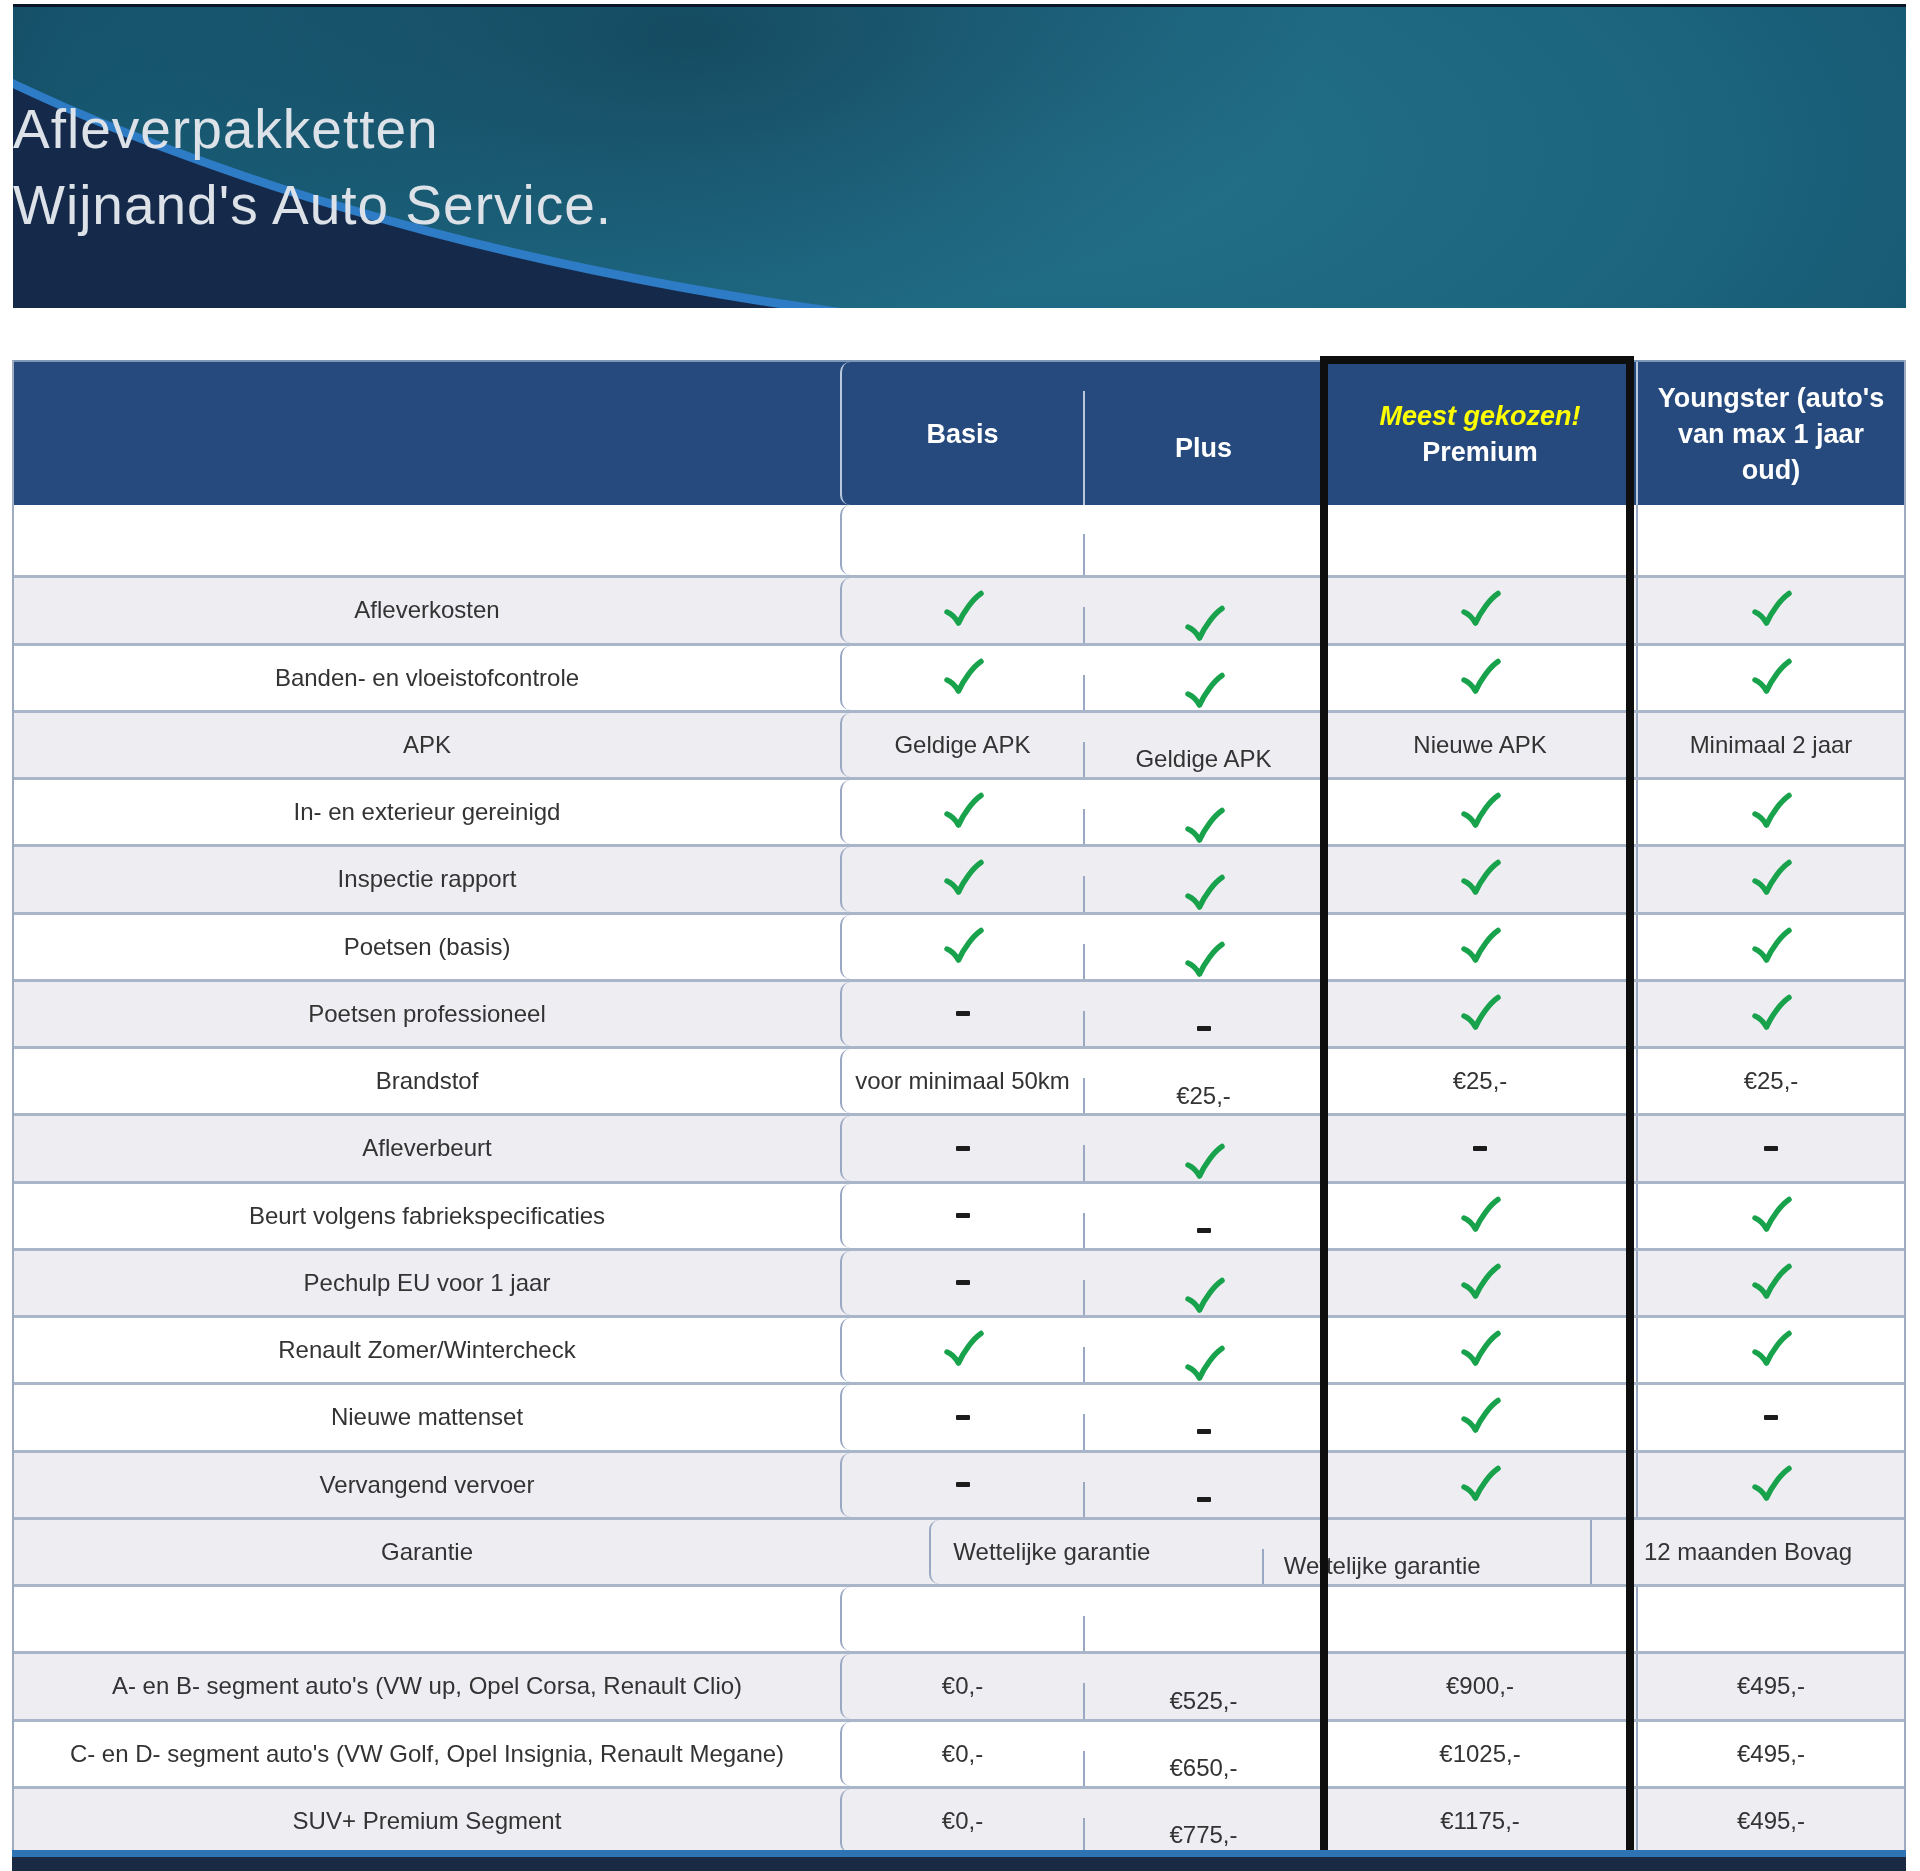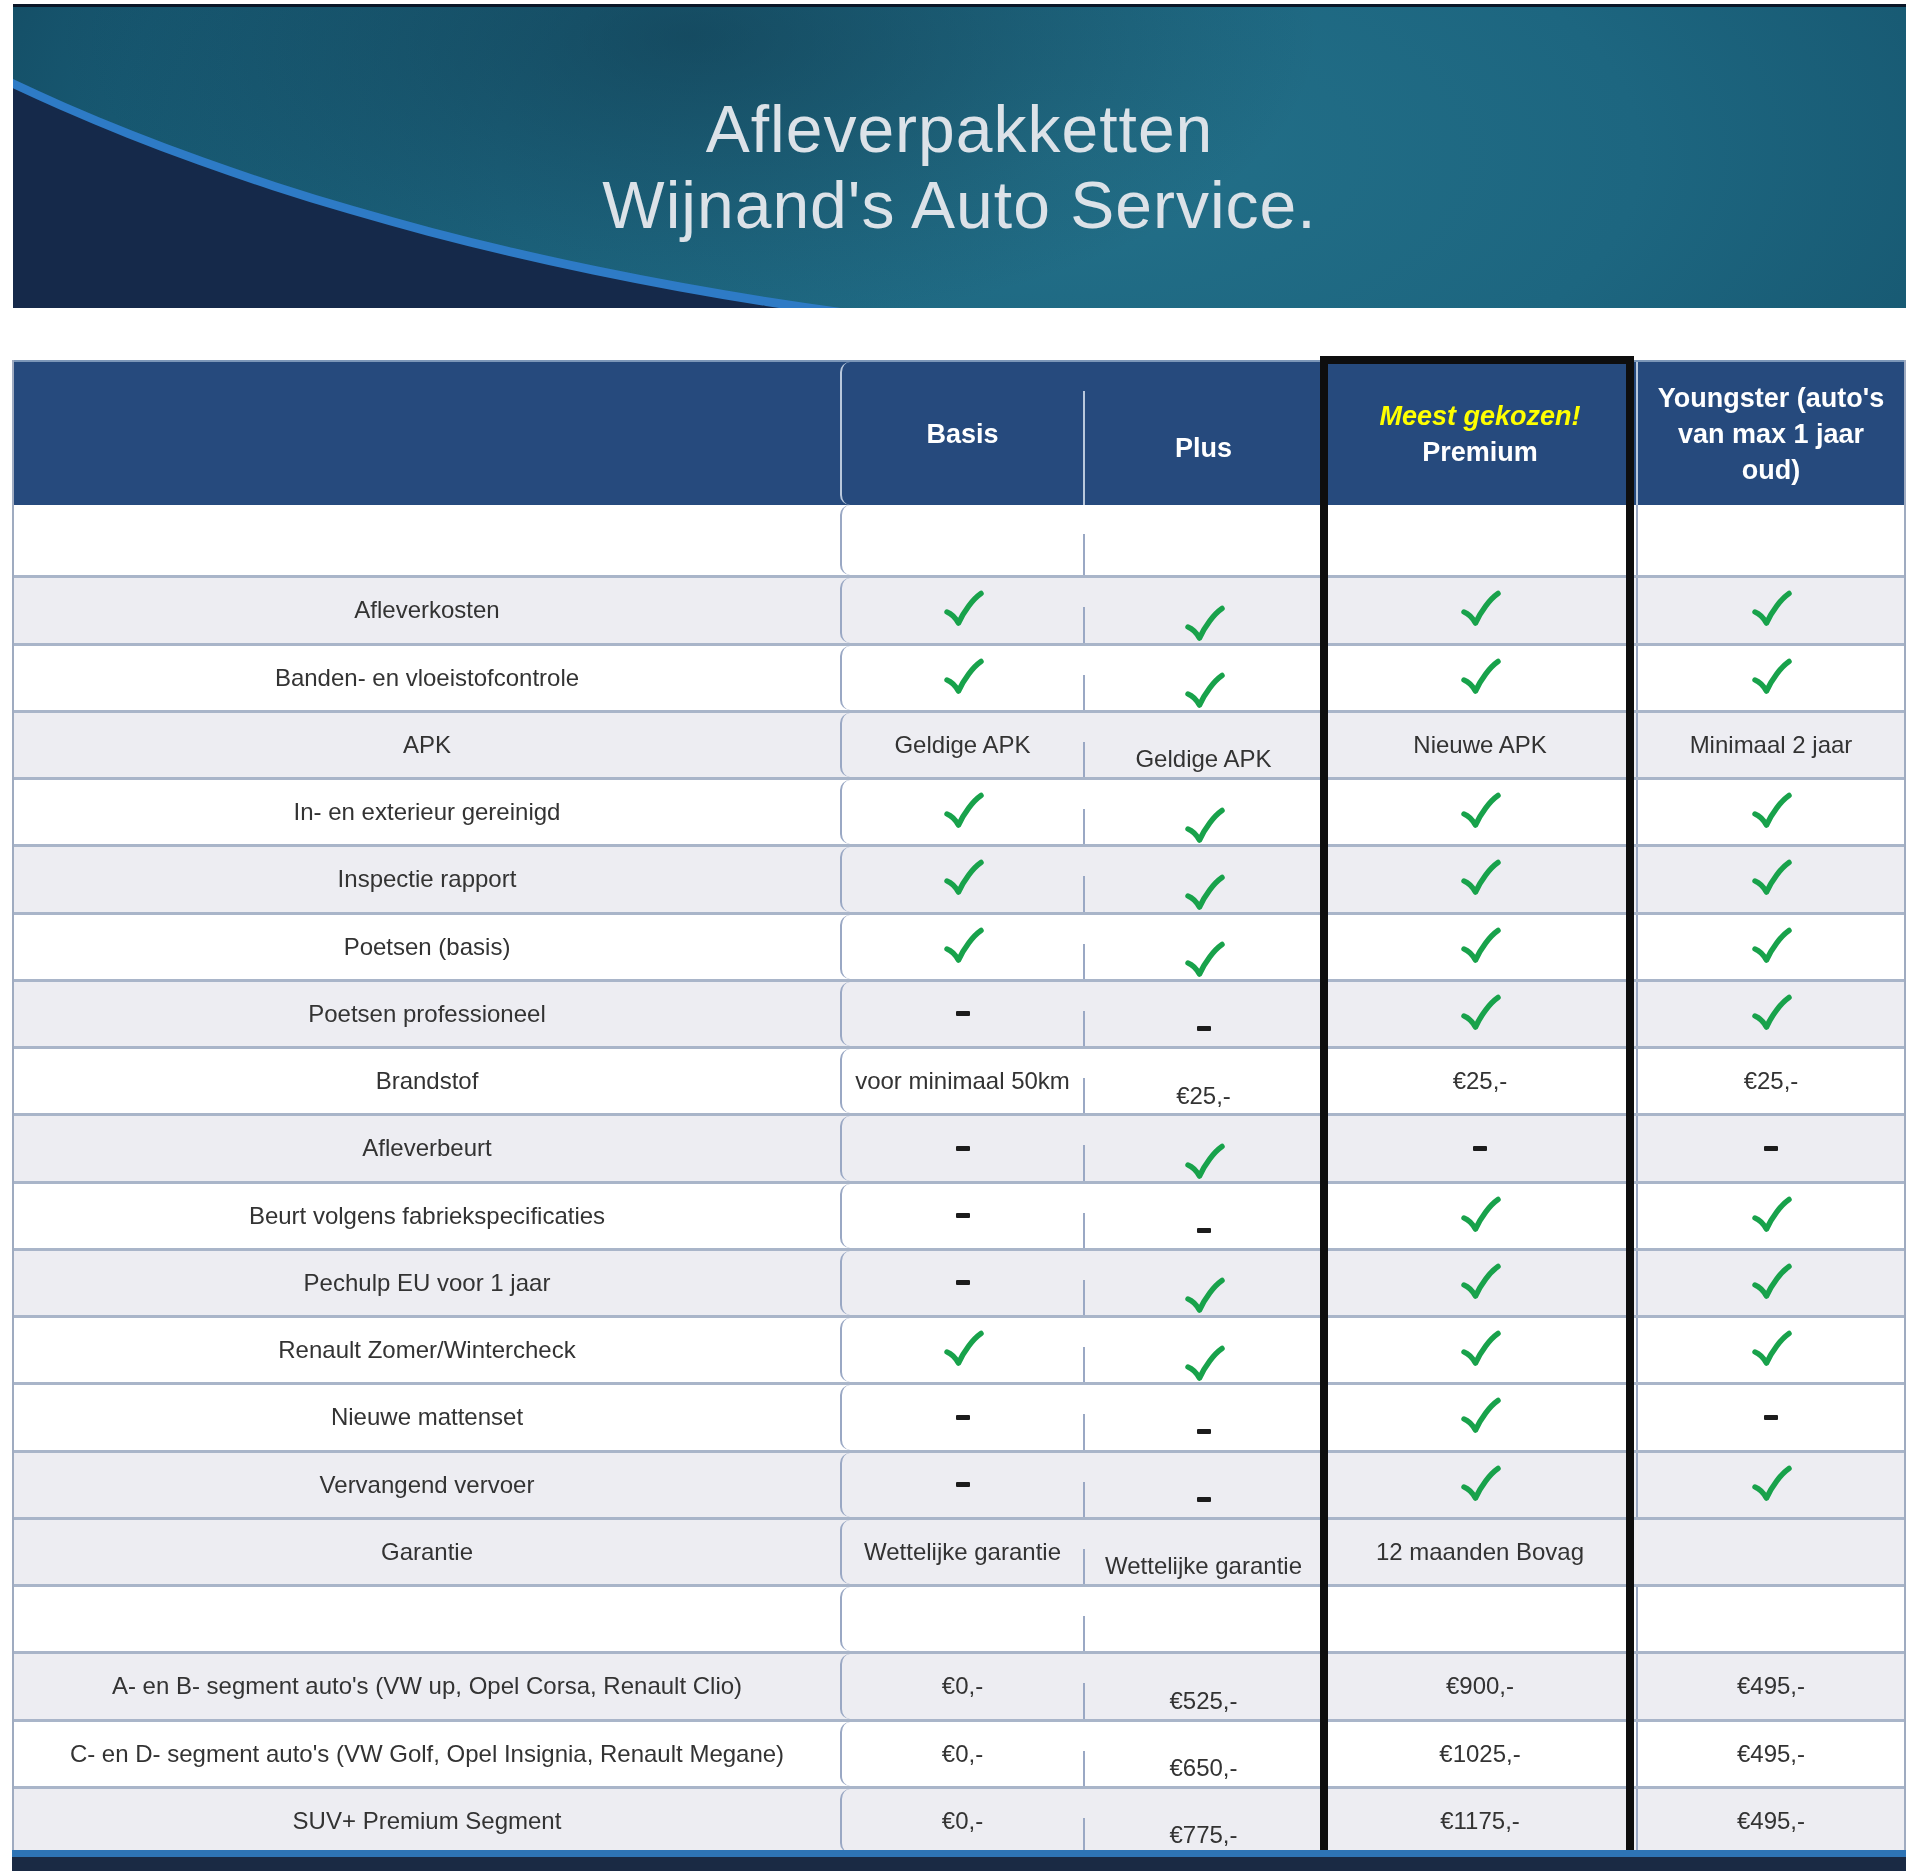--- a/index.html
+++ b/index.html
@@ -13,22 +13,22 @@
     background:#15294a;overflow:hidden;border-top:3px solid #0a1627;
   }
   .banner-ellipse{
     position:absolute;left:-513px;top:-1330px;width:3800px;height:1660px;
     border-radius:50%;border:9px solid #2e7bc6;
     background:
       radial-gradient(900px 420px at 1180px 1350px, rgba(10,40,58,0.45) 0%, rgba(10,40,58,0) 70%),
       radial-gradient(1500px 720px at 1560px 1470px, #237089 0%, #1d6680 38%, #175871 64%, #12455c 85%, #0f394e 100%);
   }
   .banner-title{
-    position:absolute;left:0;top:84px;width:100%;text-align:center;
-    color:#dce2e8;font-size:66px;line-height:76px;font-weight:300;letter-spacing:1px;
+    position:absolute;left:0;top:84px;width:100%;
+    color:#dce2e8;font-size:55px;line-height:76px;font-weight:300;letter-spacing:1px;
   }
   
   .pkg-table{
     position:absolute;left:12px;top:360px;width:1894px;box-sizing:border-box;
     border-left:2px solid #9fabc0;border-right:2px solid #9fabc0;
   }
   .thead{
     display:flex;height:145px;background:#264a7d;border-top:2px solid #7c97b8;
     box-sizing:border-box;
   }
@@ -36,20 +36,21 @@
     box-sizing:border-box;display:flex;flex-direction:column;align-items:center;justify-content:center;
     text-align:center;color:#ffffff;font-weight:700;font-size:27px;line-height:36px;padding:0 14px;
   }
   .th + .th{border-left:2px solid #b9c8dc;}
   .badge{color:#ffff00;font-style:italic;font-weight:700;font-size:27px;}
   .c0{width:826px;}.c1{width:243px;border-radius:10px;}.c2{width:239px;margin-top:29px;}.c3{width:314px;}.c4{flex:1;}
   .tbody{display:flex;flex-direction:column;}
   .row{
     display:flex;height:67.25px;box-sizing:border-box;background:#ffffff;
     border-top:3px solid #a9b5c9;
+    justify-content:space-between;
   }
   .row:first-child{border-top:none;height:70.25px;}
   .row.alt{background:#ededf2;}
   .cell{
     box-sizing:border-box;display:flex;align-items:center;justify-content:center;
     text-align:center;font-size:24px;color:#333333;padding:0 4px;
   }
   .cell + .cell{border-left:2px solid #9aa8c4;}
   .dash{width:14px;height:5px;background:#1c1c1c;border-radius:1px;}
   .check-icon{display:block;}

